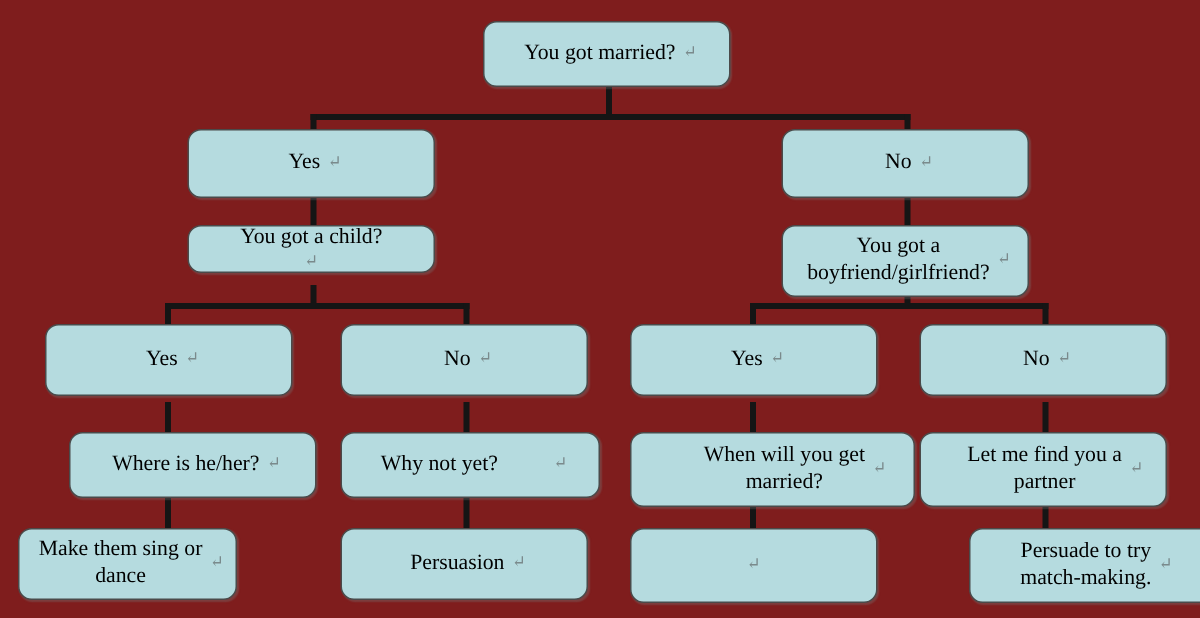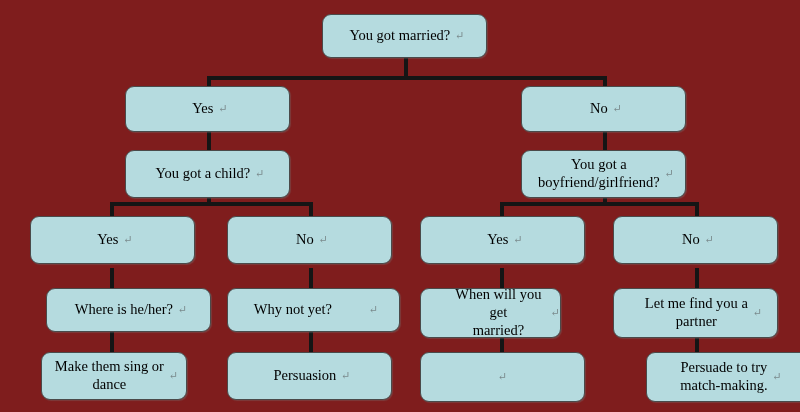--- a/index.html
+++ b/index.html
@@ -98,21 +98,21 @@
   <div class="node" style="left:125px; top:86px; width:165px; height:46px;">
     <span class="txt">Yes</span>
       <span class="ret">↵</span>
   </div>
 
   <div class="node" style="left:521px; top:86px; width:165px; height:46px;">
     <span class="txt">No</span>
       <span class="ret">↵</span>
   </div>
 
-  <div class="node" style="left:125px; top:150px; width:165px; height:48px;">
+  <div class="node" style="left:125px; top:150px; width:165px; height:32px;flex-direction:column;">
     <span class="txt">You got a child?</span>
       <span class="ret">↵</span>
   </div>
 
   <div class="node" style="left:521px; top:150px; width:165px; height:48px;text-align:center;">
     <span class="txt">You got a
 boyfriend/girlfriend?</span>
       <span class="ret">↵</span>
   </div>
 
@@ -139,33 +139,33 @@
   <div class="node" style="left:46px; top:288px; width:165px; height:44px;">
     <span class="txt">Where is he/her?</span>
       <span class="ret">↵</span>
   </div>
 
   <div class="node" style="left:227px; top:288px; width:173px; height:44px;gap:32px;">
     <span class="txt">Why not yet?</span>
       <span class="ret">↵</span>
   </div>
 
-  <div class="node" style="left:420px; top:288px; width:141px; height:50px;padding-left:25px;">
+  <div class="node" style="left:420px; top:288px; width:190px; height:50px;padding-left:25px;">
     <span class="txt">When will you get
 married?</span>
       <span class="ret">↵</span>
   </div>
 
   <div class="node" style="left:613px; top:288px; width:165px; height:50px;padding-left:11px;">
     <span class="txt">Let me find you a
 partner</span>
       <span class="ret">↵</span>
   </div>
 
-  <div class="node" style="left:41px; top:352px; width:146px; height:48px;">
+  <div class="node" style="left:12px; top:352px; width:146px; height:48px;">
     <span class="txt">Make them sing or
 dance</span>
       <span class="ret">↵</span>
   </div>
 
   <div class="node" style="left:227px; top:352px; width:165px; height:48px;">
     <span class="txt">Persuasion</span>
       <span class="ret">↵</span>
   </div>
 

